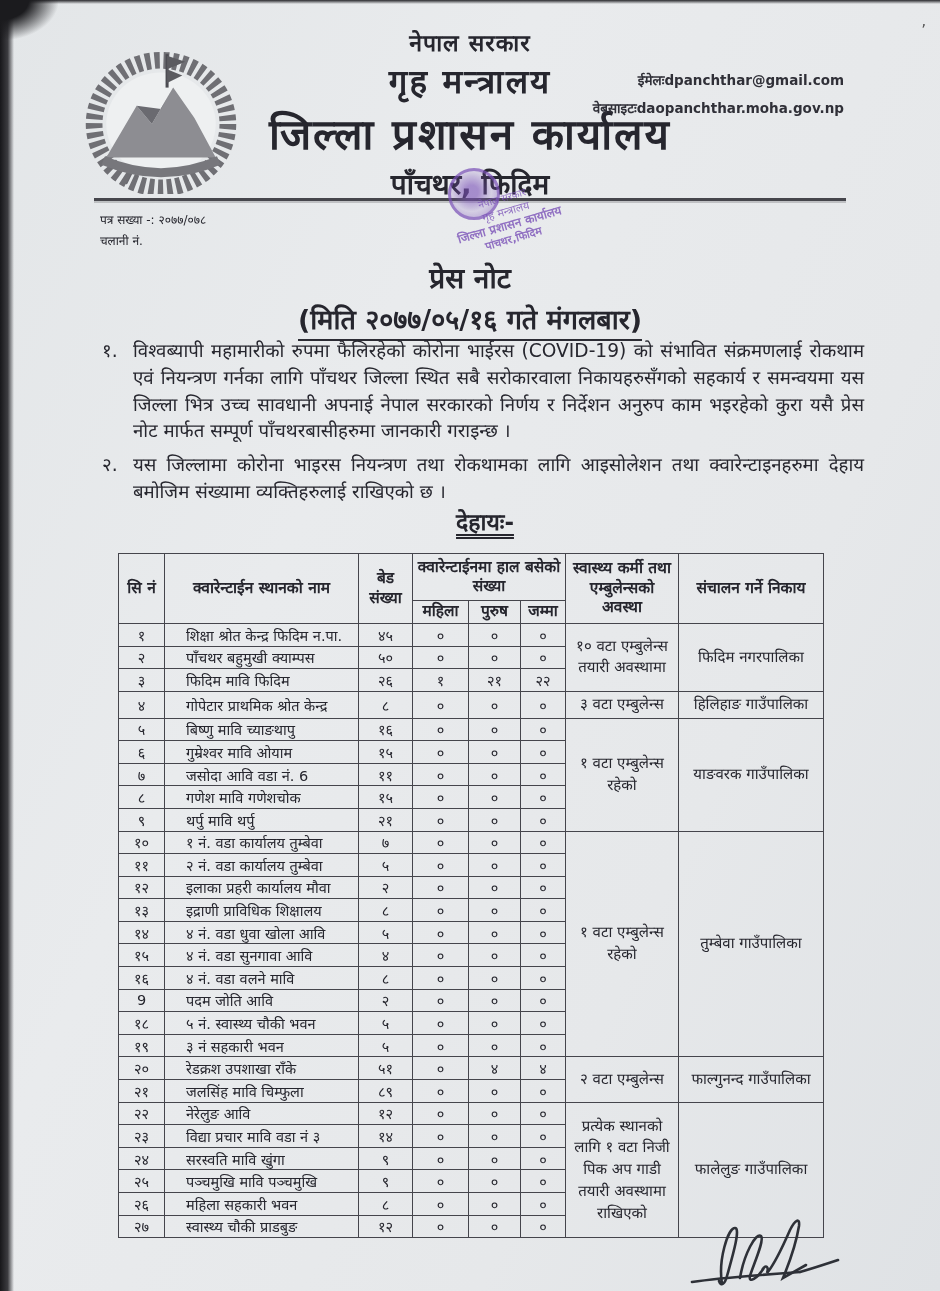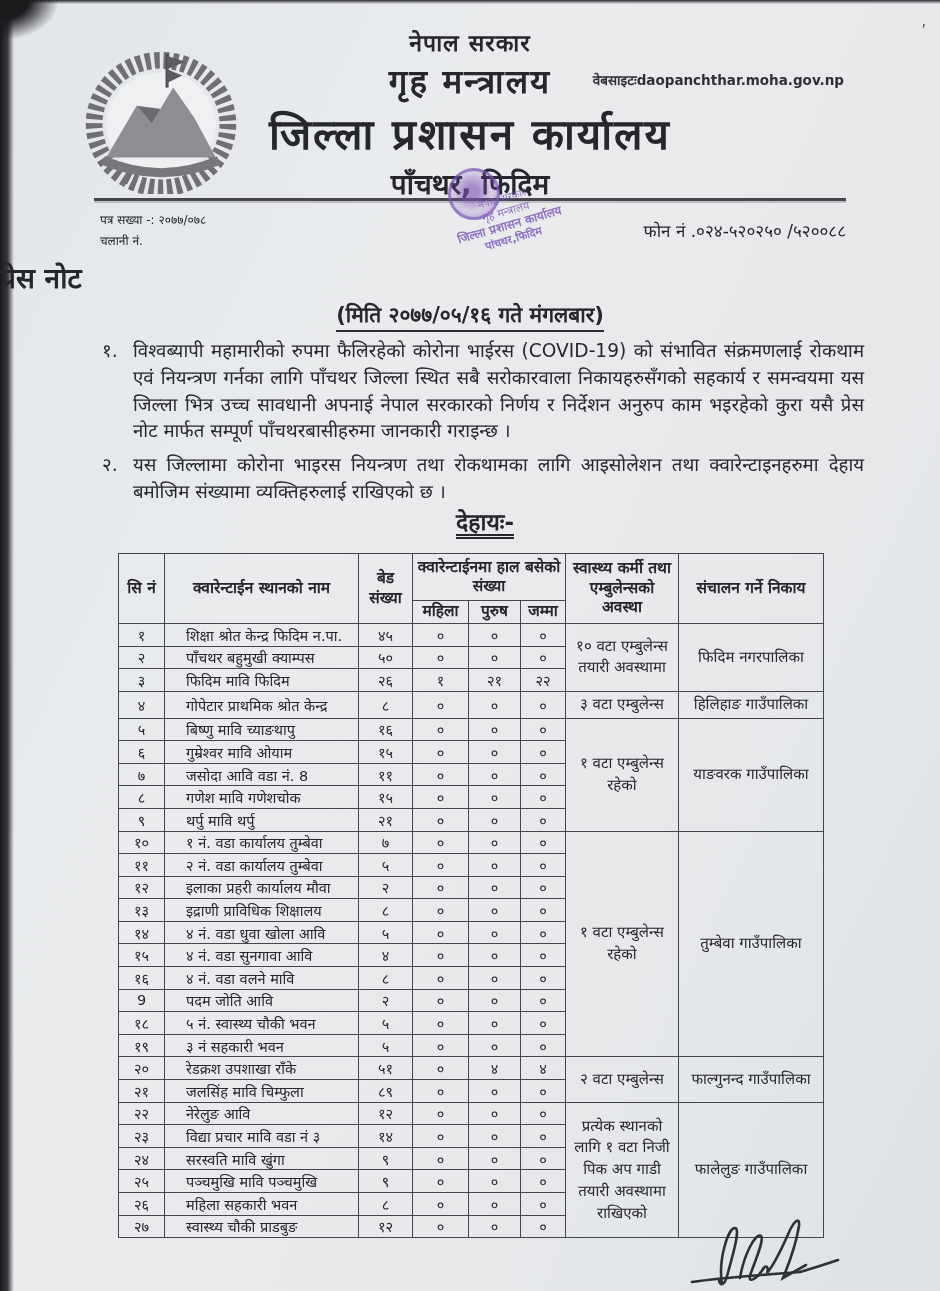--- a/index.html
+++ b/index.html
@@ -39,23 +39,23 @@
     color:#7b52b8;opacity:.8;text-align:center;line-height:1.25;pointer-events:none;}
   .stamp .s0{font-size:10px;}
   .stamp .s1{font-size:11px;}
   .stamp .s2{font-size:12px;font-weight:bold;}
   .stamp .s3{font-size:11px;font-weight:bold;}
   .stamp-seal{position:absolute;left:448px;top:168px;width:46px;height:46px;border-radius:50%;
     border:3px solid #7b52b8;opacity:.72;
     background:radial-gradient(circle at 45% 45%,rgba(123,82,184,.85) 18%,rgba(123,82,184,.25) 55%,rgba(123,82,184,.55) 80%);}
 
   
-  .press-title{position:absolute;left:0;top:258px;width:940px;font-size:28px;font-weight:bold;}
+  .press-title{position:absolute;left:0;top:258px;width:940px;text-align:center;font-size:28px;font-weight:bold;}
   .press-date-wrap{position:absolute;left:0;top:300px;width:940px;text-align:center;}
-  .press-date{display:inline-block;font-size:21px;font-weight:bold;border-bottom:2px solid #2c2c34;padding-bottom:2px;}
+  .press-date{display:inline-block;font-size:27px;font-weight:bold;border-bottom:2px solid #2c2c34;padding-bottom:2px;}
 
   
   .paras{position:absolute;left:102px;top:338px;width:762px;font-size:18.6px;line-height:1.44;}
   .para{display:flex;gap:9px;margin-bottom:7px;}
   .para .num{flex:0 0 22px;}
   .para .txt{flex:1;text-align:justify;}
 
   .section-wrap{position:absolute;left:0;top:505px;width:940px;text-align:center;margin-left:15px;}
   .section-heading{display:inline-block;font-size:23px;font-weight:bold;
     text-decoration-line:underline;text-decoration-style:double;text-underline-offset:4px;}
@@ -99,31 +99,31 @@
 </div>
 
 <div class="org-block">
   <div class="org-l1">नेपाल सरकार</div>
   <div class="org-l2">गृह मन्त्रालय</div>
   <div class="org-l3">जिल्ला प्रशासन कार्यालय</div>
   <div class="org-l4">पाँचथर, फिदिम</div>
 </div>
 
 <div class="contact">
+  <div>ईमेलःdpanchthar@gmail.com</div>
   <div>वेबसाइटःdaopanchthar.moha.gov.np</div>
 </div>
 
 <div class="divider"></div>
 
 <div class="refs-left">
   <div>पत्र सख्या -: २०७७/०७८</div>
   <div>चलानी नं.</div>
 </div>
 <div class="refs-right">
-  <div>फोन नं .०२४-५२०२५० /५२००८८</div>
 </div>
 
 <div class="stamp-seal"></div>
 <div class="stamp">
   <div class="s0">नेपाल सरकार</div>
   <div class="s1">गृह मन्त्रालय</div>
   <div class="s2">जिल्ला प्रशासन कार्यालय</div>
   <div class="s3">पांचथर,फिदिम</div>
 </div>
 
@@ -223,21 +223,21 @@
       <tr>
         <td class="c-sn">६</td>
         <td class="c-name">गुम्रेश्वर मावि ओयाम</td>
         <td class="c-beds">१५</td>
         <td class="c-female">०</td>
         <td class="c-male">०</td>
         <td class="c-total">०</td>
       </tr>
       <tr>
         <td class="c-sn">७</td>
-        <td class="c-name">जसोदा आवि वडा नं. 8</td>
+        <td class="c-name">जसोदा आवि वडा नं. 6</td>
         <td class="c-beds">११</td>
         <td class="c-female">०</td>
         <td class="c-male">०</td>
         <td class="c-total">०</td>
       </tr>
       <tr>
         <td class="c-sn">८</td>
         <td class="c-name">गणेश मावि गणेशचोक</td>
         <td class="c-beds">१५</td>
         <td class="c-female">०</td>

